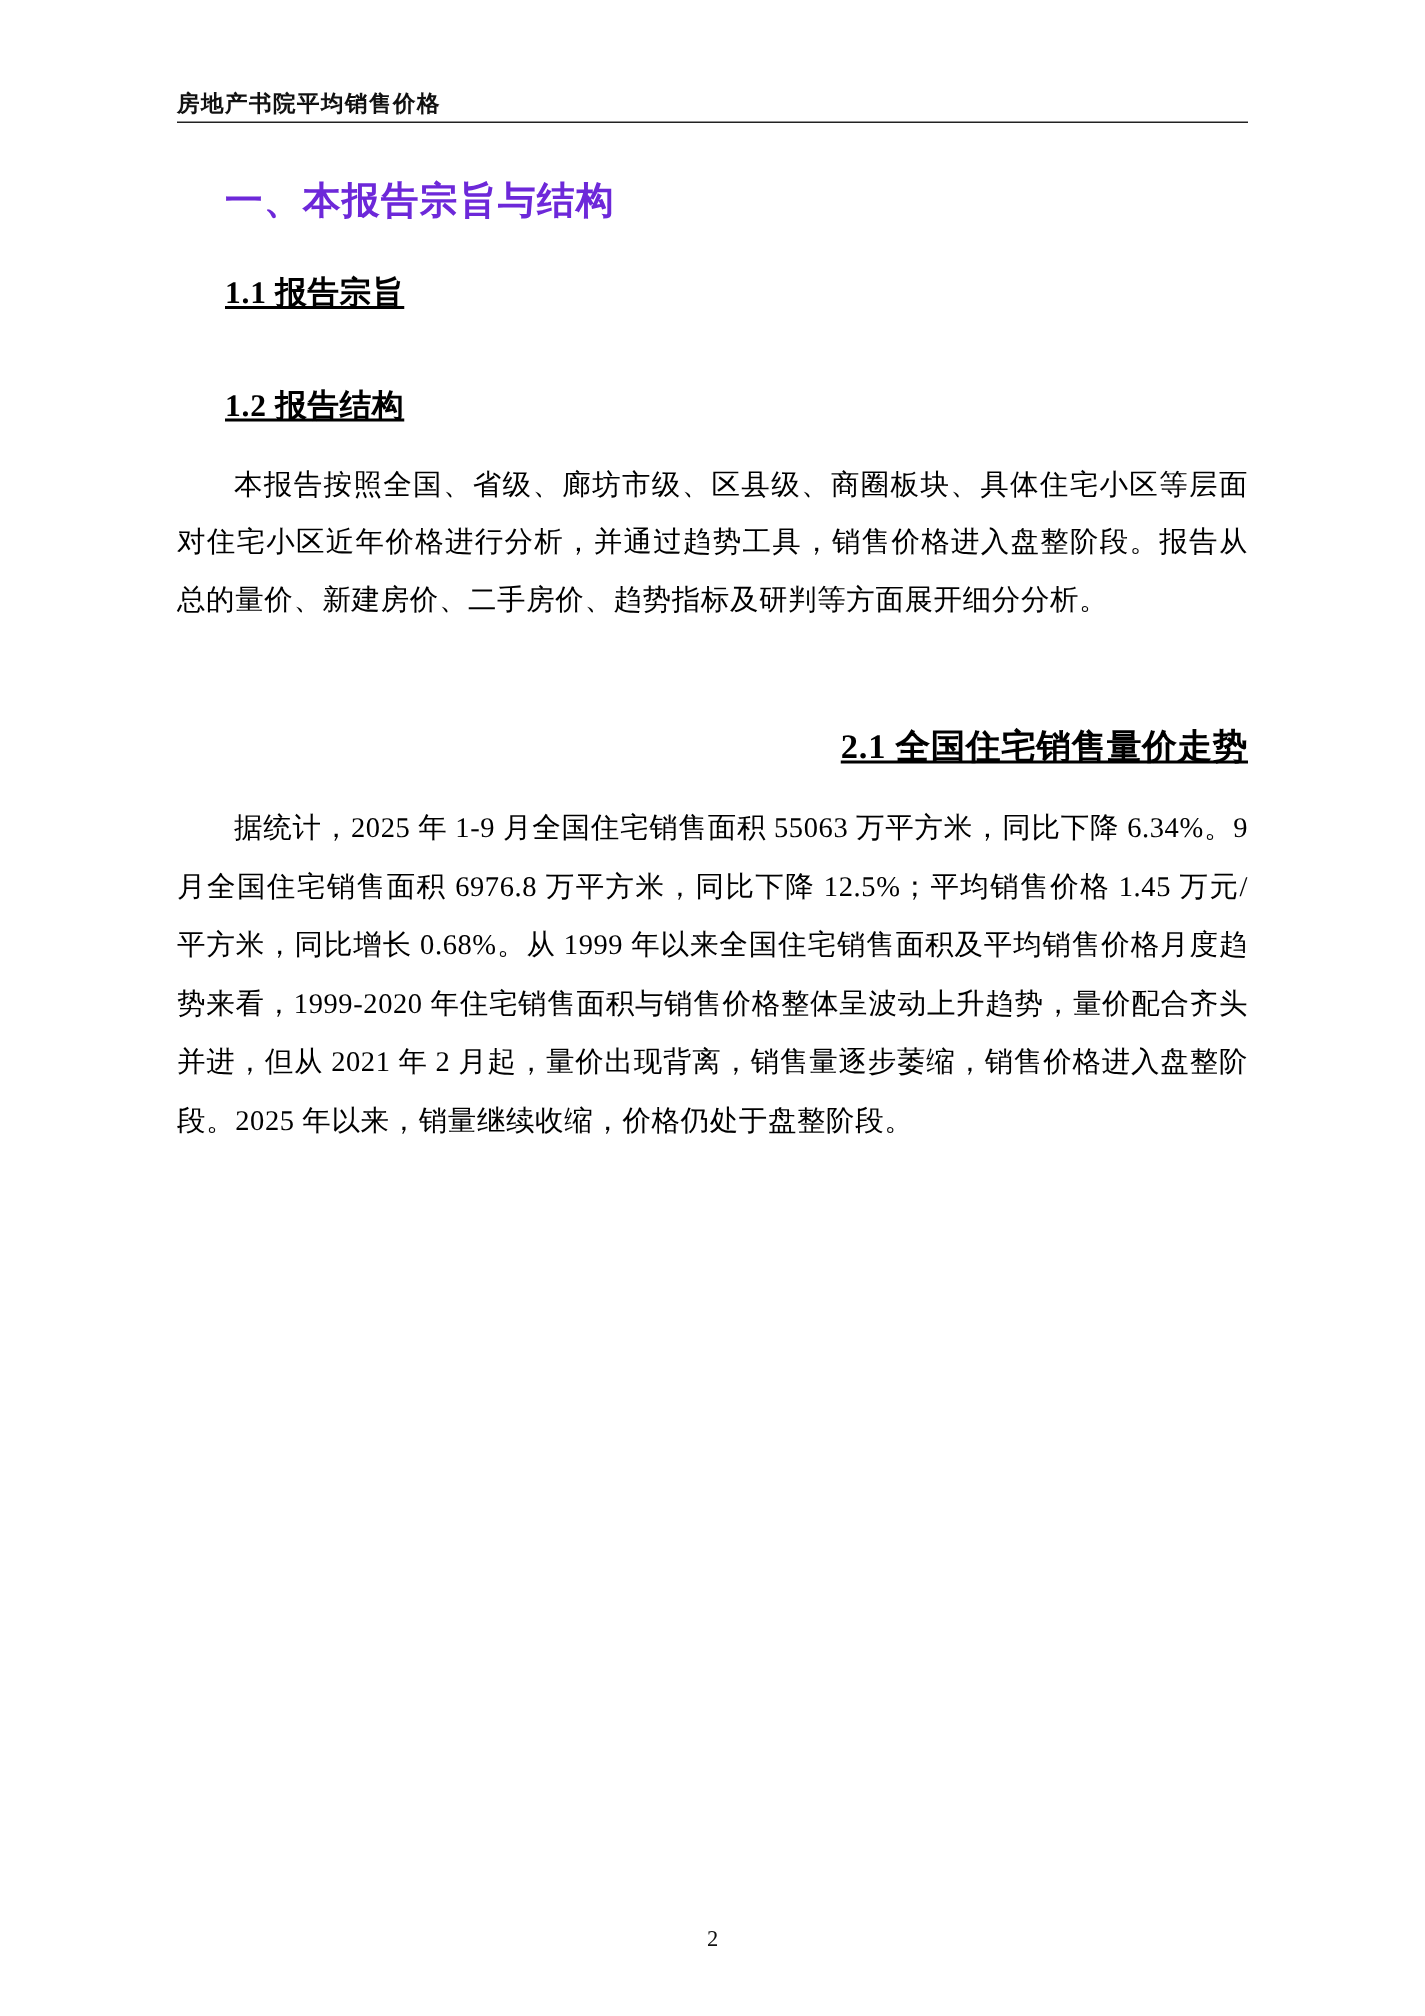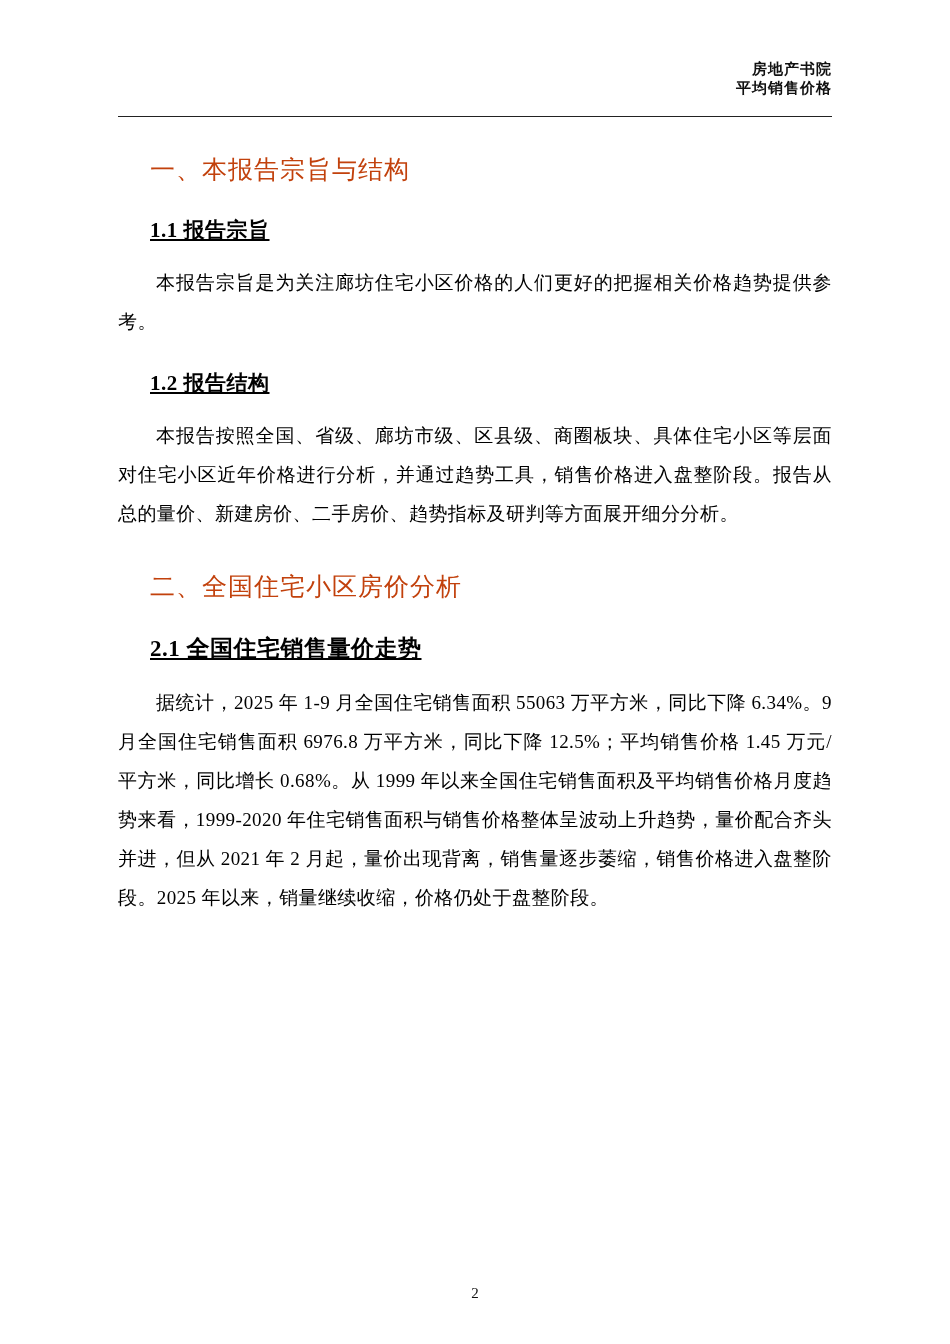--- a/index.html
+++ b/index.html
@@ -27,55 +27,55 @@
     bottom: 40px;
   }
   
   .doc-header {
     display: flex;
     align-items: flex-end;
     font-size: 15px;
     font-weight: bold;
     color: #111;
     letter-spacing: 1px;
-    padding-bottom: 18px;
+    padding-bottom: 2px;
     border-bottom: 1.4px solid #222;
     font-family: "Liberation Serif", "DejaVu Serif", serif;
-    flex-direction: column;
   }
   .doc-header .left { }
   .doc-header .right { }
 
   
   .content {
     margin-top: 34px;
   }
   h1.sec {
     font-size: 25px;
-    font-weight: normal;
+    font-weight: bold;
     margin: 0 0 0 0;
     padding: 0;
     text-indent: 32px;
     letter-spacing: 1px;
-    color: #c2410c;
+    color: #6d28d9;
     line-height: 1.5;
   }
   h2.sub {
     font-size: 21px;
     font-weight: bold;
     margin: 0;
     padding: 0;
     text-indent: 32px;
     letter-spacing: 0.5px;
     color: #000;
     line-height: 1.5;
     text-decoration: underline;
   }
   h2.sub.big {
     font-size: 23px;
+    text-align: right;
   }
   p.para {
     font-size: 19px;
     line-height: 2.05;
     margin: 0;
     padding: 0;
     text-indent: 38px;
     text-align: justify;
     color: #000;
     letter-spacing: 0.4px;
@@ -106,30 +106,28 @@
       <span class="right">平均销售价格</span>
     </div>
 
     <div class="content">
 
       <h1 class="sec">一、本报告宗旨与结构</h1>
       <div class="sp-md"></div>
 
       <h2 class="sub">1.1 报告宗旨</h2>
       <div class="sp-sm"></div>
-      <p class="para">本报告宗旨是为关注廊坊住宅小区价格的人们更好的把握相关价格趋势提供参考。</p>
 
       <div class="sp-md"></div>
       <h2 class="sub">1.2 报告结构</h2>
       <div class="sp-sm"></div>
       <p class="para">本报告按照全国、省级、廊坊市级、区县级、商圈板块、具体住宅小区等层面对住宅小区近年价格进行分析，并通过趋势工具，销售价格进入盘整阶段。报告从总的量价、新建房价、二手房价、趋势指标及研判等方面展开细分分析。</p>
 
       <div class="sp-lg"></div>
 
-      <h1 class="sec">二、全国住宅小区房价分析</h1>
       <div class="sp-md"></div>
       <h2 class="sub big">2.1 全国住宅销售量价走势</h2>
       <div class="sp-sm"></div>
       <p class="para">据统计，2025 年 1-9 月全国住宅销售面积 55063 万平方米，同比下降 6.34%。9 月全国住宅销售面积 6976.8 万平方米，同比下降 12.5%；平均销售价格 1.45 万元/平方米，同比增长 0.68%。从 1999 年以来全国住宅销售面积及平均销售价格月度趋势来看，1999-2020 年住宅销售面积与销售价格整体呈波动上升趋势，量价配合齐头并进，但从 2021 年 2 月起，量价出现背离，销售量逐步萎缩，销售价格进入盘整阶段。2025 年以来，销量继续收缩，价格仍处于盘整阶段。</p>
 
     </div>
   </div>
 
   <div class="page-number">2</div>
 </div>

